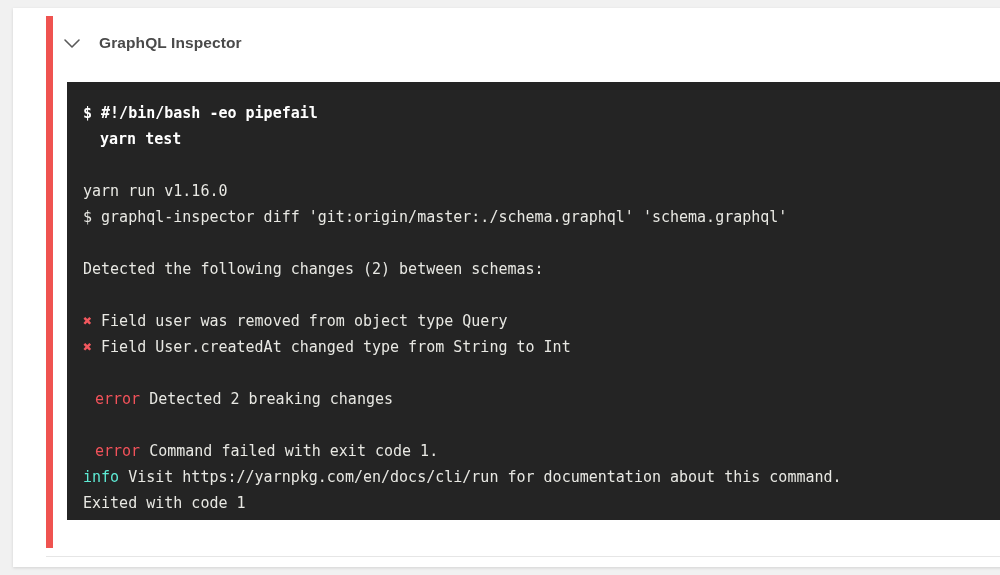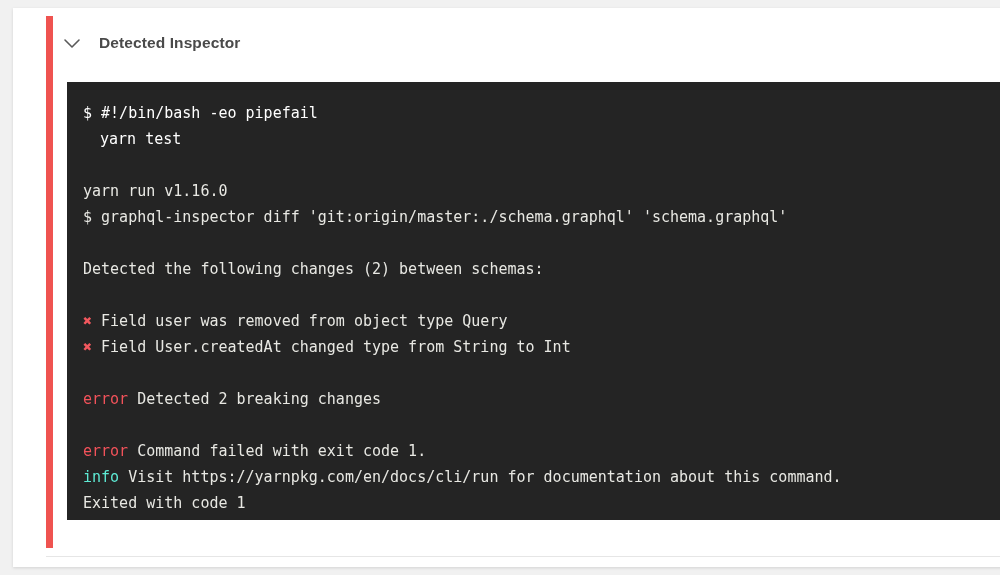--- a/index.html
+++ b/index.html
@@ -89,23 +89,23 @@
   }
   .term-lines {
     font-family: "DejaVu Sans Mono", "Liberation Mono", monospace;
     font-size: 15px;
     line-height: 26px;
     color: #e8e8e3;
     white-space: pre;
   }
   .line { min-height: 26px; }
   .line.blank { height: 26px; }
-  .cmd { font-weight: normal; color: #ffffff; }
+  .cmd { font-weight: bold; color: #ffffff; }
   .indent { padding-left: 17px; }
-  .tok-error { color: #f2525a; }
+  .tok-error { color: #f2525a; margin-left: 12px; }
   .tok-info  { color: #5eead4; }
   .tok-x     { color: #f2585e; font-weight: bold; }
 
   
   .divider {
     position: absolute;
     left: 33px;
     top: 548px;
     width: 990px;
     height: 1px;
@@ -120,21 +120,21 @@
   <div class="card">
 
     <div class="accent-bar"></div>
 
     <div class="step-header">
       <span class="chevron-icon">
         <svg width="24" height="24" viewBox="0 0 24 24" fill="none" stroke="#5a5a5a" stroke-width="1.6" stroke-linecap="round" stroke-linejoin="round">
           <polyline points="5,9 12,16 19,9"></polyline>
         </svg>
       </span>
-      <span class="step-title">Detected Inspector</span>
+      <span class="step-title">GraphQL Inspector</span>
     </div>
 
     <div class="terminal">
       <div class="term-lines" id="term-lines"><div class="line"><span class="cmd">$ #!/bin/bash -eo pipefail</span></div><div class="line"><span class="cmd indent">yarn test</span></div><div class="line blank"></div><div class="line"><span>yarn run v1.16.0</span></div><div class="line"><span>$ graphql-inspector diff 'git:origin/master:./schema.graphql' 'schema.graphql'</span></div><div class="line blank"></div><div class="line"><span>Detected the following changes (2) between schemas:</span></div><div class="line blank"></div><div class="line"><span class="tok-x">✖</span><span> Field user was removed from object type Query</span></div><div class="line"><span class="tok-x">✖</span><span> Field User.createdAt changed type from String to Int</span></div><div class="line blank"></div><div class="line"><span class="tok-error">error</span><span> Detected 2 breaking changes</span></div><div class="line blank"></div><div class="line"><span class="tok-error">error</span><span> Command failed with exit code 1.</span></div><div class="line"><span class="tok-info">info</span><span> Visit https://yarnpkg.com/en/docs/cli/run for documentation about this command.</span></div><div class="line"><span>Exited with code 1</span></div></div>
     </div>
 
     <div class="divider"></div>
 
   </div>
 

